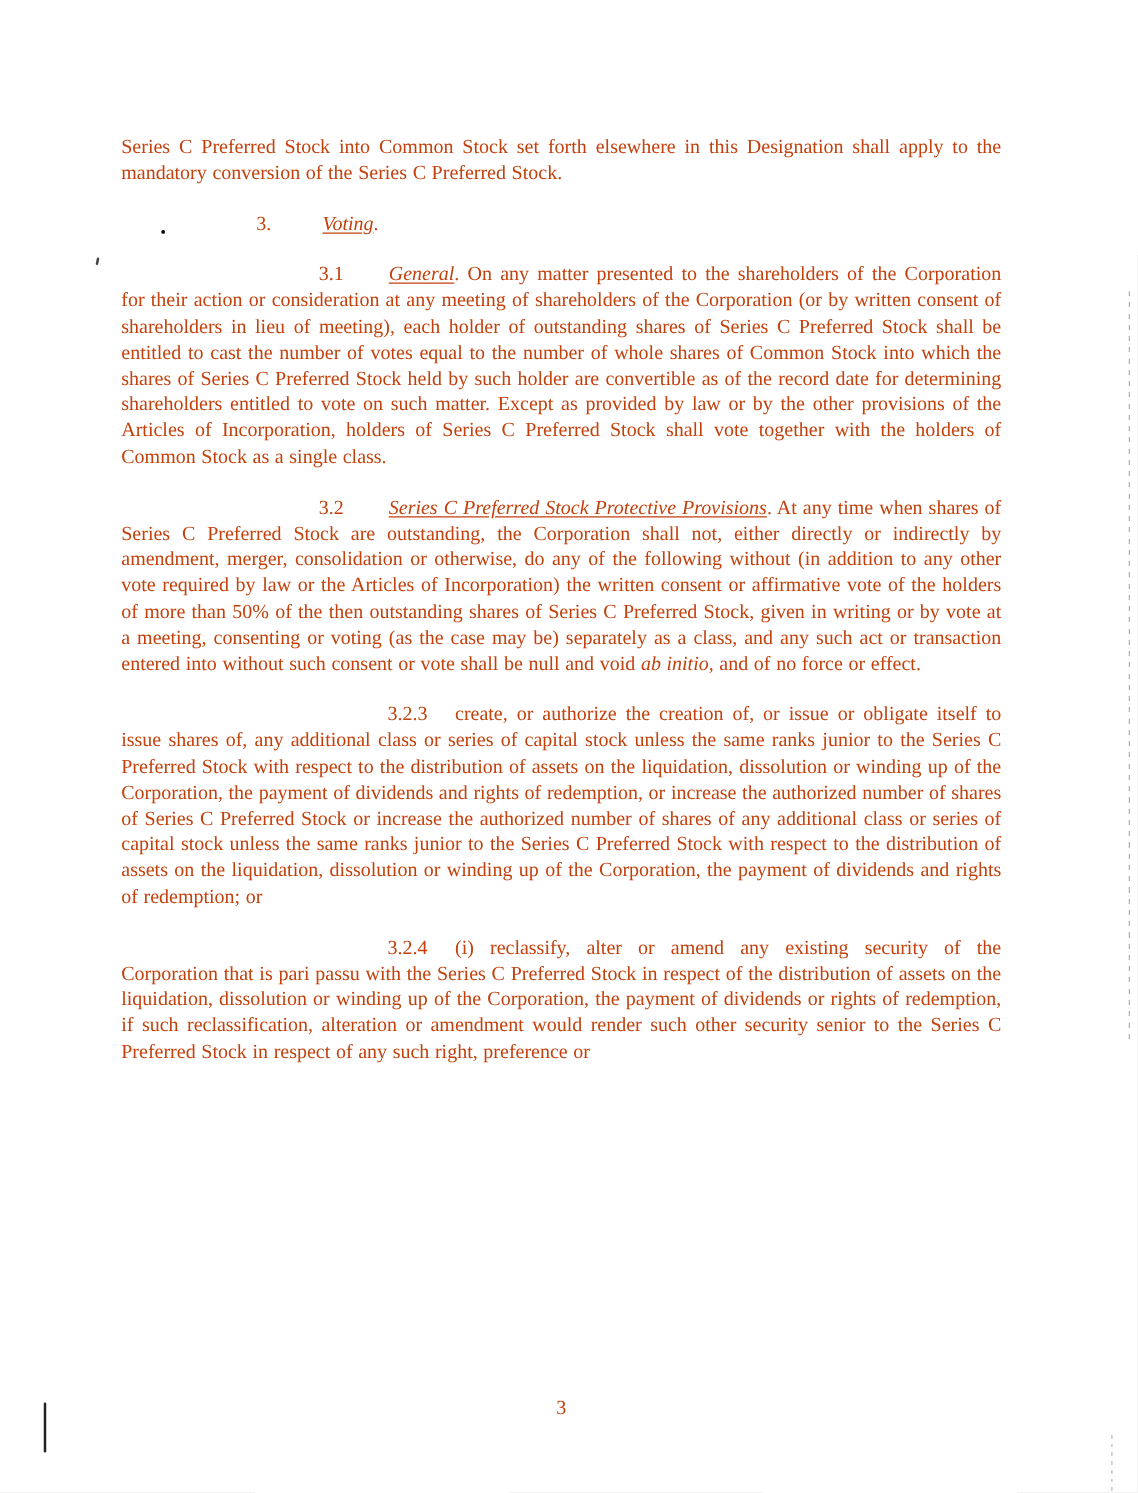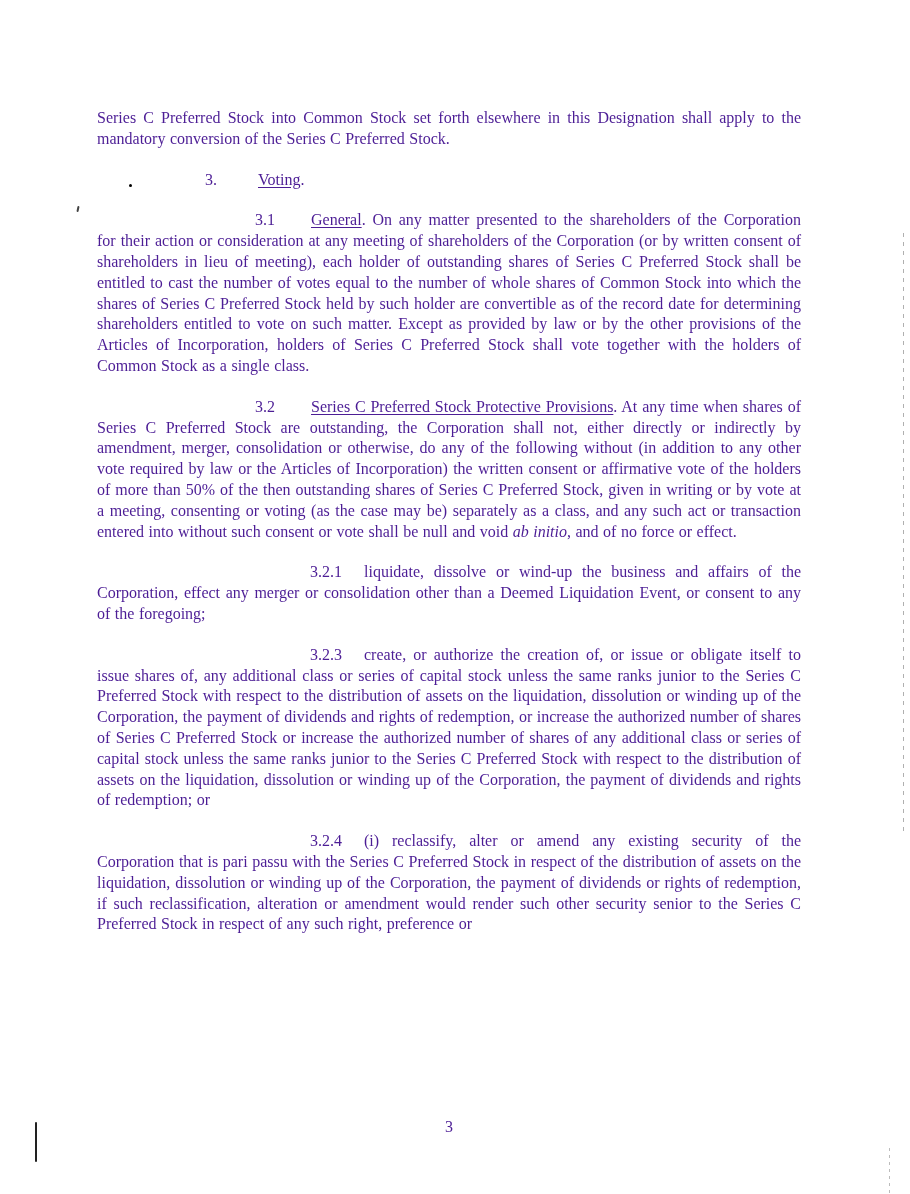--- a/index.html
+++ b/index.html
@@ -5,21 +5,21 @@
   * { margin: 0; padding: 0; box-sizing: border-box; }
   html, body { background: #e8e8e8; }
   body { width: 910px; }
 
   .page {
     position: relative;
     width: 910px;
     height: 1194px;
     background: #ffffff;
     font-family: "Liberation Serif", "DejaVu Serif", serif;
-    color: #4c1d95;
+    color: #c2410c;
     overflow: hidden;
   }
 
   .doc-body {
     position: absolute;
     left: 97px;
     top: 108px;
     width: 704px;
   }
 
@@ -35,21 +35,21 @@
   .indent-none { text-indent: 0; }
   .indent-h1   { text-indent: 108px; text-align: left; }
   .indent-h2   { text-indent: 158px; }
   .indent-h3   { text-indent: 213px; }
 
   .tab { display: inline-block; }
   .indent-h1 .tab { width: 41px; }
   .indent-h2 .tab { width: 36px; }
   .indent-h3 .tab { width: 22px; }
 
-  .u { text-decoration: underline; text-underline-offset: 2px; }
+  .u { text-decoration: underline; text-underline-offset: 2px; font-style: italic; }
   .i { font-style: italic; margin-top: 43px; }
 
   .page-footer {
     position: absolute;
     left: 97px;
     top: 1118px;
     width: 704px;
     text-align: center;
     font-size: 16px;
     font-family: "Liberation Serif", "DejaVu Serif", serif;
@@ -93,21 +93,20 @@
 </style>
 </head>
 <body>
 
 <div class="page">
   <div class="doc-body" id="doc-body">
       <p class="para indent-none"><span class="">Series C Preferred Stock into Common Stock set forth elsewhere in this Designation shall apply to the mandatory conversion of the Series C Preferred Stock.</span></p>
       <p class="para indent-h1"><span class="">3.</span><span class="tab"></span><span class="u">Voting</span><span class="">.</span></p>
       <p class="para indent-h2"><span class="">3.1</span><span class="tab"></span><span class="u">General</span><span class="">.  On any matter presented to the shareholders of the Corporation for their action or consideration at any meeting of shareholders of the Corporation (or by written consent of shareholders in lieu of meeting), each holder of outstanding shares of Series C Preferred Stock shall be entitled to cast the number of votes equal to the number of whole shares of Common Stock into which the shares of Series C Preferred Stock held by such holder are convertible as of the record date for determining shareholders entitled to vote on such matter.  Except as provided by law or by the other provisions of the Articles of Incorporation, holders of Series C Preferred Stock shall vote together with the holders of Common Stock as a single class.</span></p>
       <p class="para indent-h2"><span class="">3.2</span><span class="tab"></span><span class="u">Series C Preferred Stock Protective Provisions</span><span class="">.  At any time when shares of Series C Preferred Stock are outstanding, the Corporation shall not, either directly or indirectly by amendment, merger, consolidation or otherwise, do any of the following without (in addition to any other vote required by law or the Articles of Incorporation) the written consent or affirmative vote of the holders of more than 50% of the then outstanding shares of Series C Preferred Stock, given in writing or by vote at a meeting, consenting or voting (as the case may be) separately as a class, and any such act or transaction entered into without such consent or vote shall be null and void </span><span class="i">ab initio</span><span class="">, and of no force or effect.</span></p>
-      <p class="para indent-h3"><span class="">3.2.1</span><span class="tab"></span><span class="">liquidate, dissolve or wind-up the business and affairs of the Corporation, effect any merger or consolidation other than a Deemed Liquidation Event, or consent to any of the foregoing;</span></p>
       <p class="para indent-h3"><span class="">3.2.3</span><span class="tab"></span><span class="">create, or authorize the creation of, or issue or obligate itself to issue shares of, any additional class or series of capital stock unless the same ranks junior to the Series C Preferred Stock with respect to the distribution of assets on the liquidation, dissolution or winding up of the Corporation, the payment of dividends and rights of redemption, or increase the authorized number of shares of Series C Preferred Stock or increase the authorized number of shares of any additional class or series of capital stock unless the same ranks junior to the Series C Preferred Stock with respect to the distribution of assets on the liquidation, dissolution or winding up of the Corporation, the payment of dividends and rights of redemption; or</span></p>
       <p class="para indent-h3"><span class="">3.2.4</span><span class="tab"></span><span class="">(i) reclassify, alter or amend any existing security of the Corporation that is pari passu with the Series C Preferred Stock in respect of the distribution of assets on the liquidation, dissolution or winding up of the Corporation, the payment of dividends or rights of redemption, if such reclassification, alteration or amendment would render such other security senior to the Series C Preferred Stock in respect of any such right, preference or</span></p>
     </div>
 
   <div class="page-footer">3</div>
 
   <div class="artifact artifact-dot"></div>
   <div class="artifact artifact-tick"></div>
   <div class="artifact artifact-right-line"></div>
   <div class="artifact artifact-left-line"></div>

